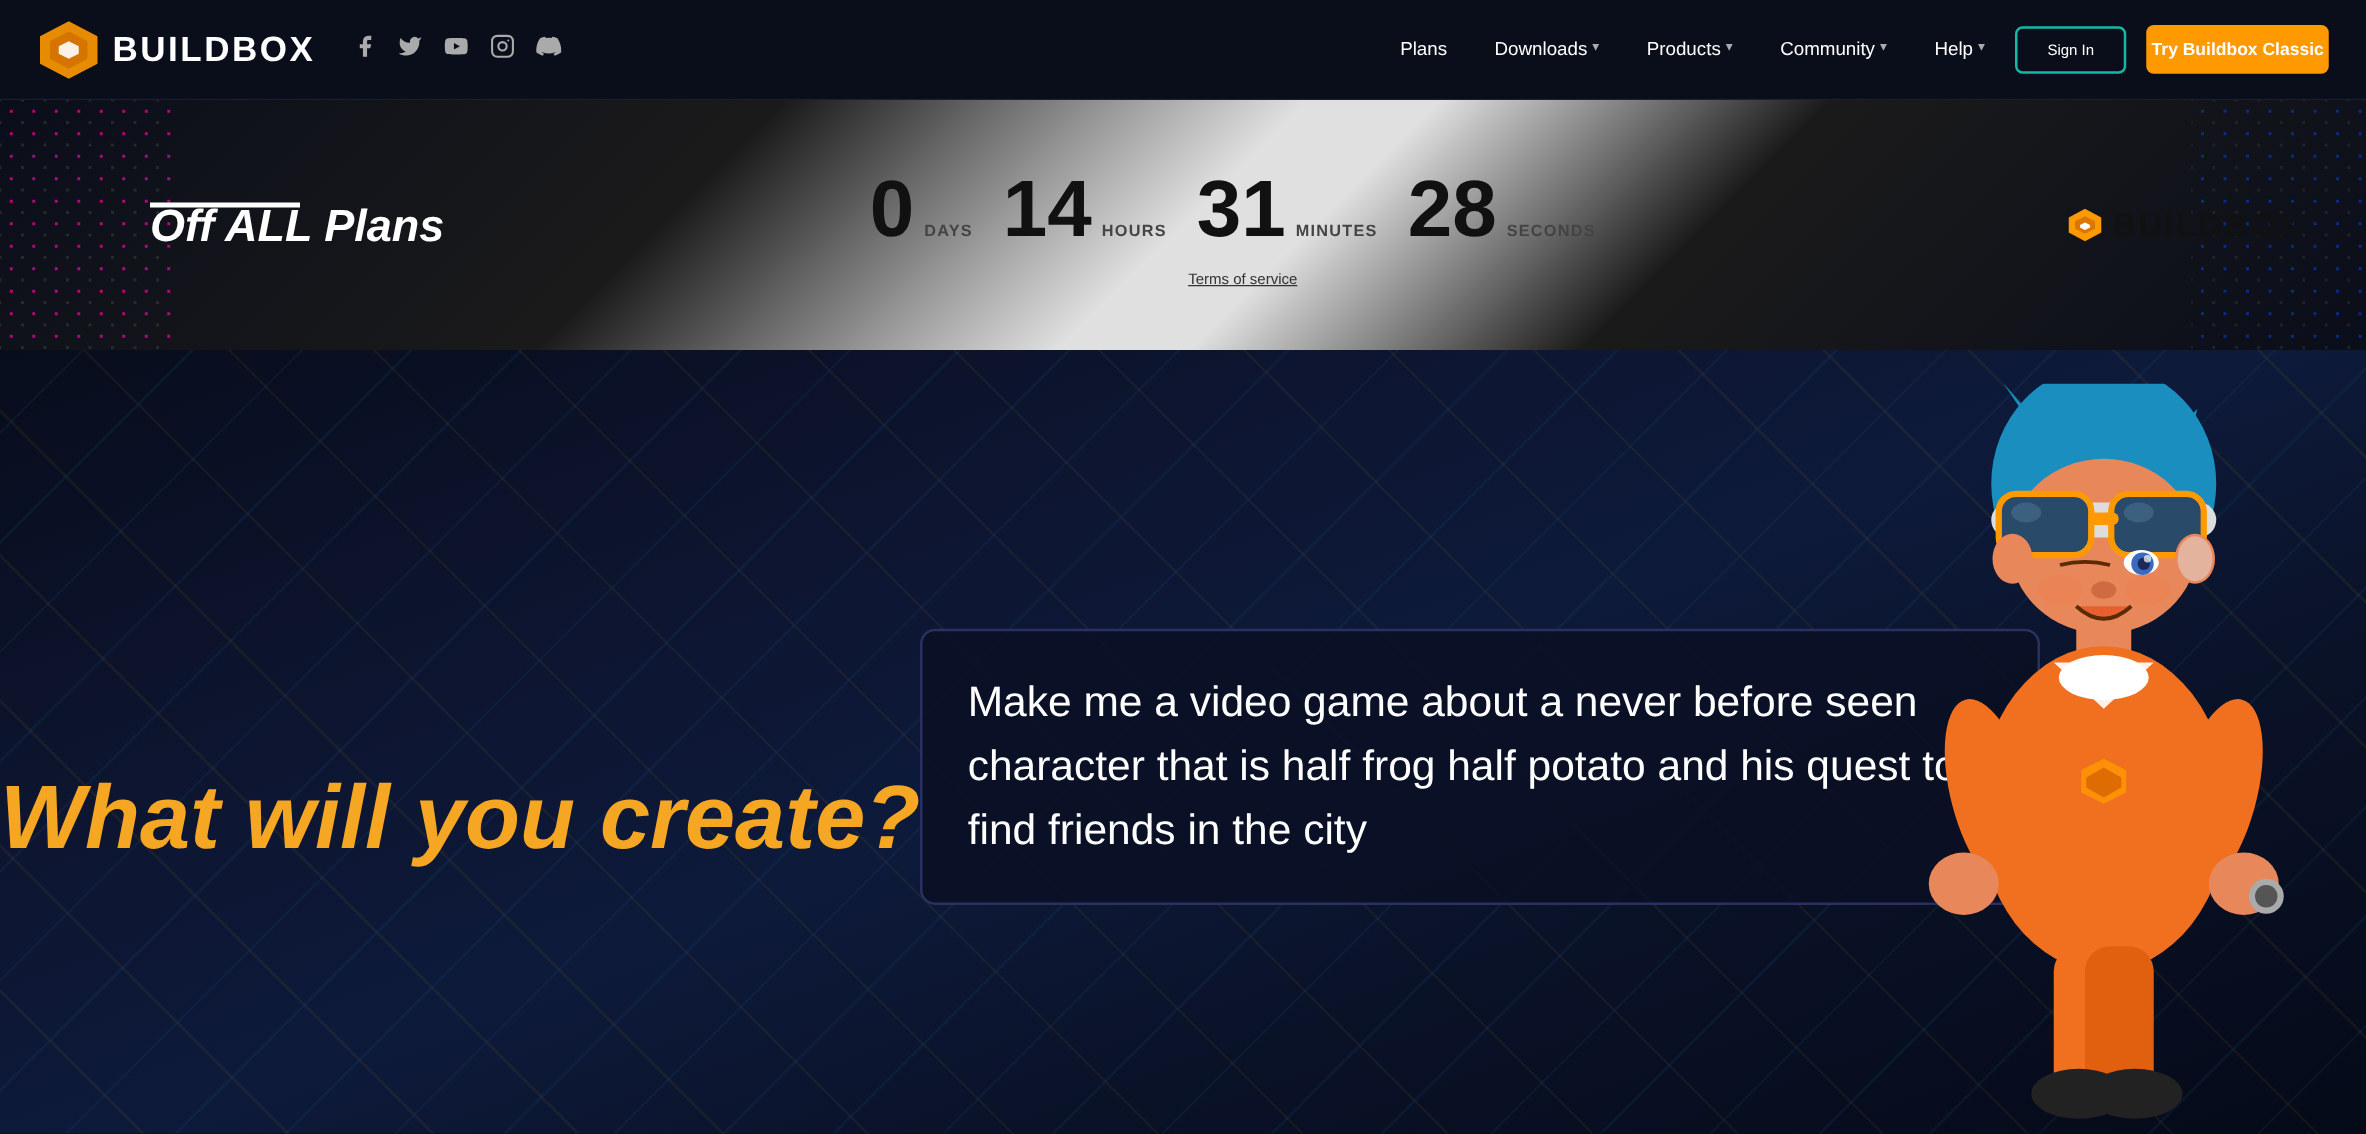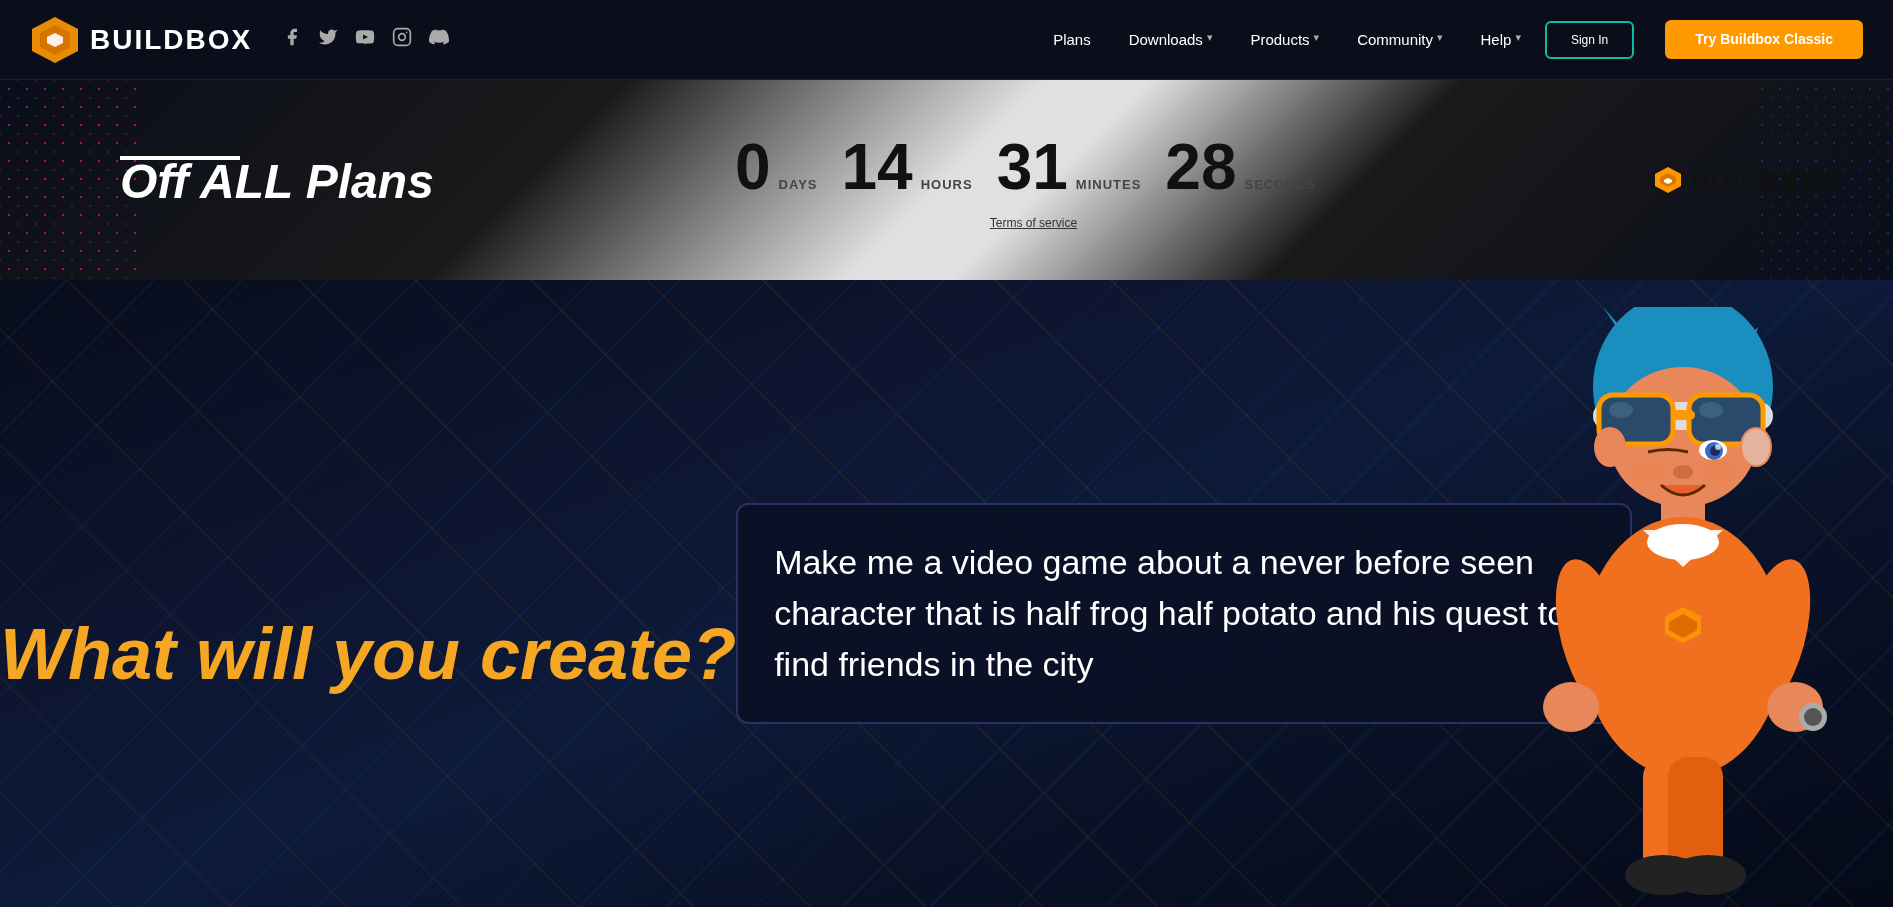--- a/index.html
+++ b/index.html
@@ -69,26 +69,26 @@
       padding: 10px 24px;
       border-radius: 6px;
       font-size: 12px;
       cursor: pointer;
       margin-left: 0;
     }
     .btn-try {
       background: #f90;
       border: none;
       color: white;
-      padding: 10px 30px;
+      padding: 10px 4px;
       border-radius: 6px;
       font-size: 14px;
       font-weight: 700;
       cursor: pointer;
-      margin-left: 21px;
+      margin-left: 6px;
       line-height: 1.3;
       text-align: center;
     }
 
     
     .promo-banner {
       width: 100%;
       height: 200px;
       background: linear-gradient(135deg, #0a0e1a 0%, #1a1a1a 30%, #e0e0e0 50%, #e0e0e0 55%, #1a1a1a 70%, #0a0e1a 100%);
       display: flex;
@@ -132,21 +132,21 @@
     }
     .promo-percent-sign {
       font-size: 60px;
       font-weight: 900;
       color: white;
       vertical-align: top;
       margin-top: 20px;
       display: inline-block;
     }
     .promo-off {
-      font-size: 48px;
+      font-size: 36px;
       font-weight: 900;
       color: white;
       font-style: italic;
       display: block;
       margin-top: -10px;
     }
     .promo-underline {
       width: 120px;
       height: 4px;
       background: white;

